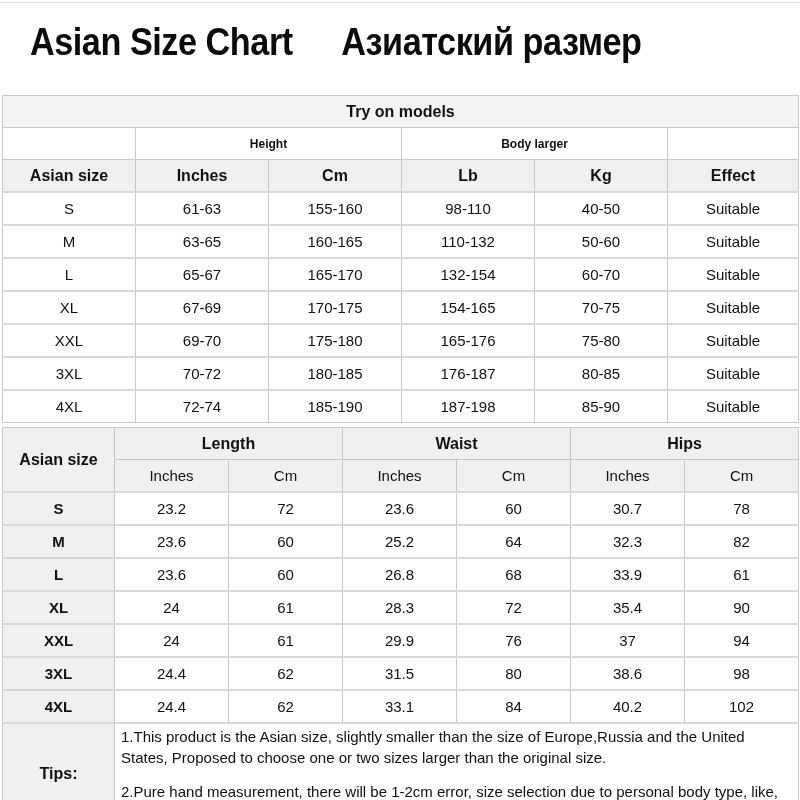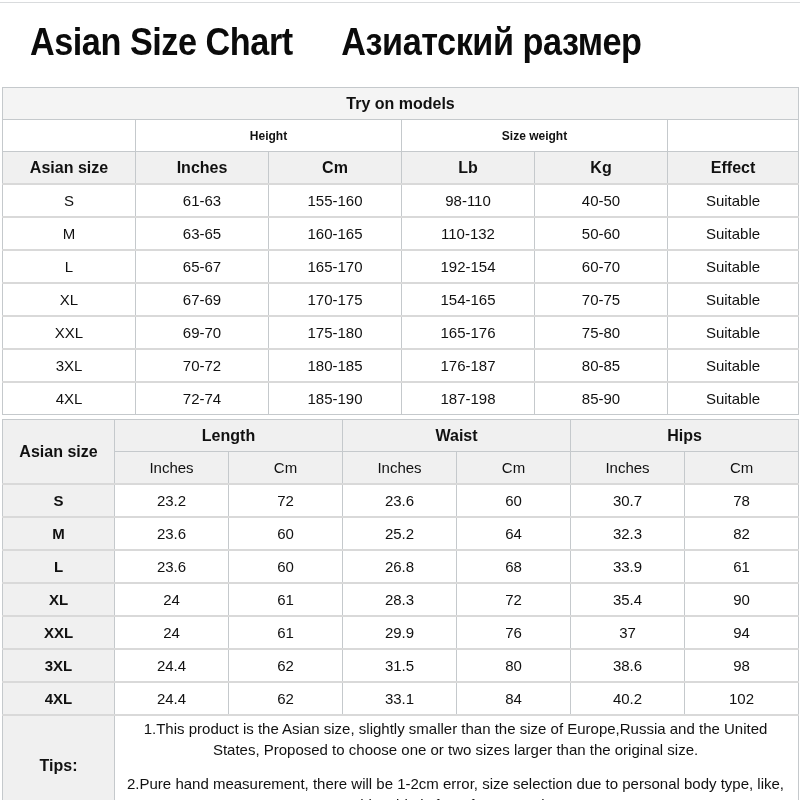--- a/index.html
+++ b/index.html
@@ -13,36 +13,36 @@
   .title-row {
     margin:21px 0 0 30px; white-space:nowrap;
     font-weight:bold; font-size:38px; letter-spacing:-0.5px;
     transform:scaleX(0.90); transform-origin:left center;
     display:flex; gap:54px; color:#0b0b0b;
   }
 
   table { border-collapse:collapse; table-layout:fixed; width:796px; margin-left:2px; border:1px solid #aeb3b6; }
   td, th { border:1px solid #c5c9cc; height:31px; padding:0; text-align:center; vertical-align:middle; font-size:15px; font-weight:normal; overflow:hidden; }
 
-  .t1 { margin-top:23px;padding-left:38px; }
+  .t1 { margin-top:31px;padding-left:38px; }
   .t2 { margin-top:4px; }
 
   .tbl-title   { background:#f4f4f4; font-weight:bold; font-size:16px; }
   .group-cell  { background:#ffffff; font-weight:bold; font-size:12px; }
   .empty-cell  { background:#ffffff; }
   .hdr         { background:#f0f0f0; font-weight:bold; font-size:16px; }
   .unit        { background:#f0f0f0; font-weight:normal; font-size:15px; }
 
   tr.data td { border-top:2px solid #d9d9d9; background:#ffffff; }
   tr.data td.size { background:#f0f0f0; font-weight:bold; }
 
   tr.tips-row td { height:87px; border-top:2px solid #d9d9d9; }
   .tips-label { background:#f0f0f0; font-weight:bold; font-size:16px; vertical-align:middle; }
   .tips-body  { background:#ffffff; text-align:left; vertical-align:top; padding:2px 8px 0 6px; font-size:15px; line-height:21px; }
-  .tips-body p { margin:0;text-align:center; }
+  .tips-body p { margin:0; }
   .tips-body p + p { margin-top:13px; }
 </style>
 </head>
 <body>
 
 <div class="top-line"></div>
 
 <div class="title-row">
   <span>Asian Size Chart</span>
   <span>Азиатский размер</span>
@@ -57,21 +57,21 @@
       <col style="width:133px">
       <col style="width:131px">
     </colgroup>
   <tbody>
       <tr>
     <td colspan="6" class="tbl-title">Try on models</td>
   </tr>
   <tr>
     <td class="empty-cell"></td>
     <td colspan="2" class="group-cell">Height</td>
-    <td colspan="2" class="group-cell">Size weight</td>
+    <td colspan="2" class="group-cell">Body larger</td>
     <td class="empty-cell"></td>
   </tr>
   <tr>
     <td class="hdr">Asian size</td>
     <td class="hdr">Inches</td>
     <td class="hdr">Cm</td>
     <td class="hdr">Lb</td>
     <td class="hdr">Kg</td>
     <td class="hdr">Effect</td>
   </tr>
@@ -88,21 +88,21 @@
     <td>63-65</td>
     <td>160-165</td>
     <td>110-132</td>
     <td>50-60</td>
     <td>Suitable</td>
   </tr>
   <tr class="data">
     <td>L</td>
     <td>65-67</td>
     <td>165-170</td>
-    <td>192-154</td>
+    <td>132-154</td>
     <td>60-70</td>
     <td>Suitable</td>
   </tr>
   <tr class="data">
     <td>XL</td>
     <td>67-69</td>
     <td>170-175</td>
     <td>154-165</td>
     <td>70-75</td>
     <td>Suitable</td>

